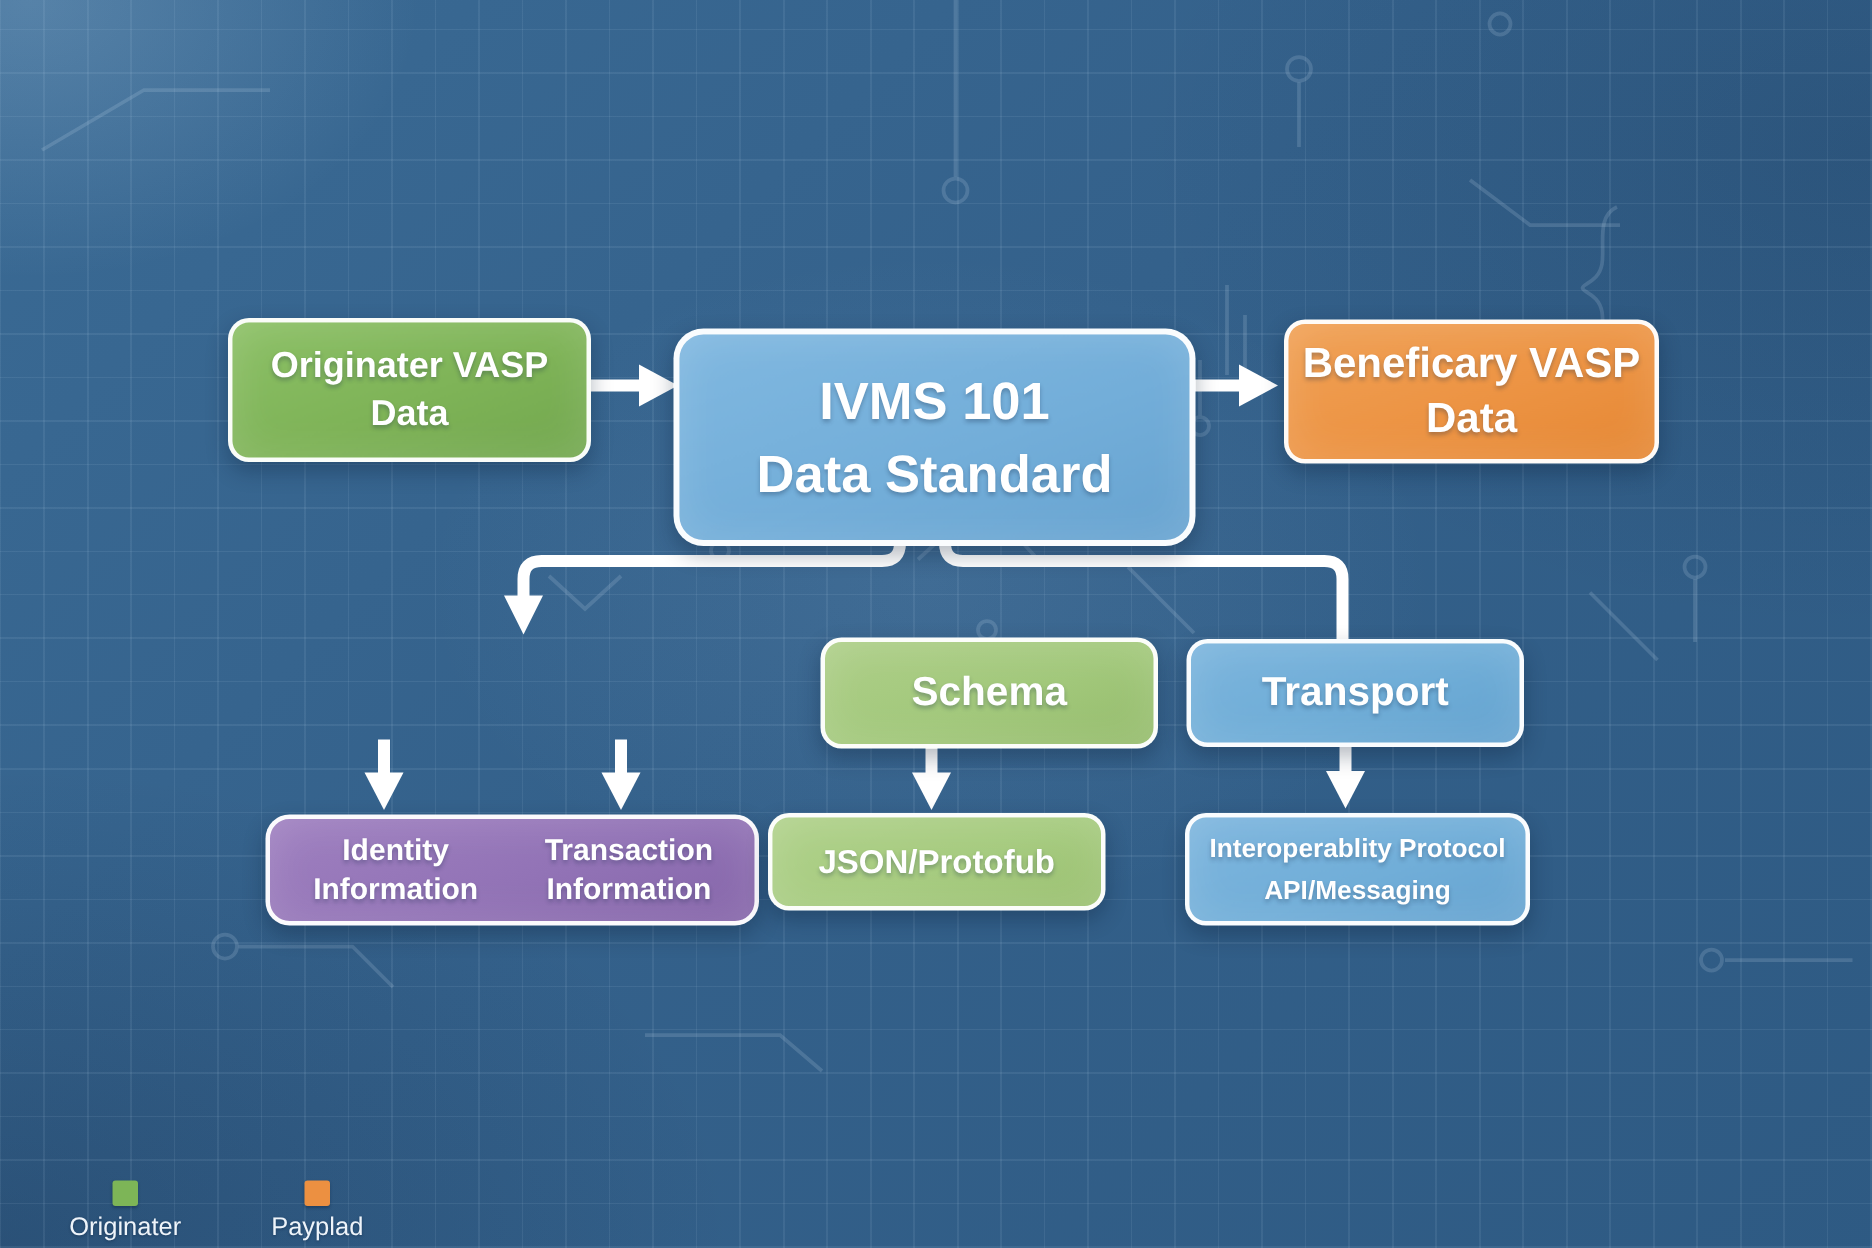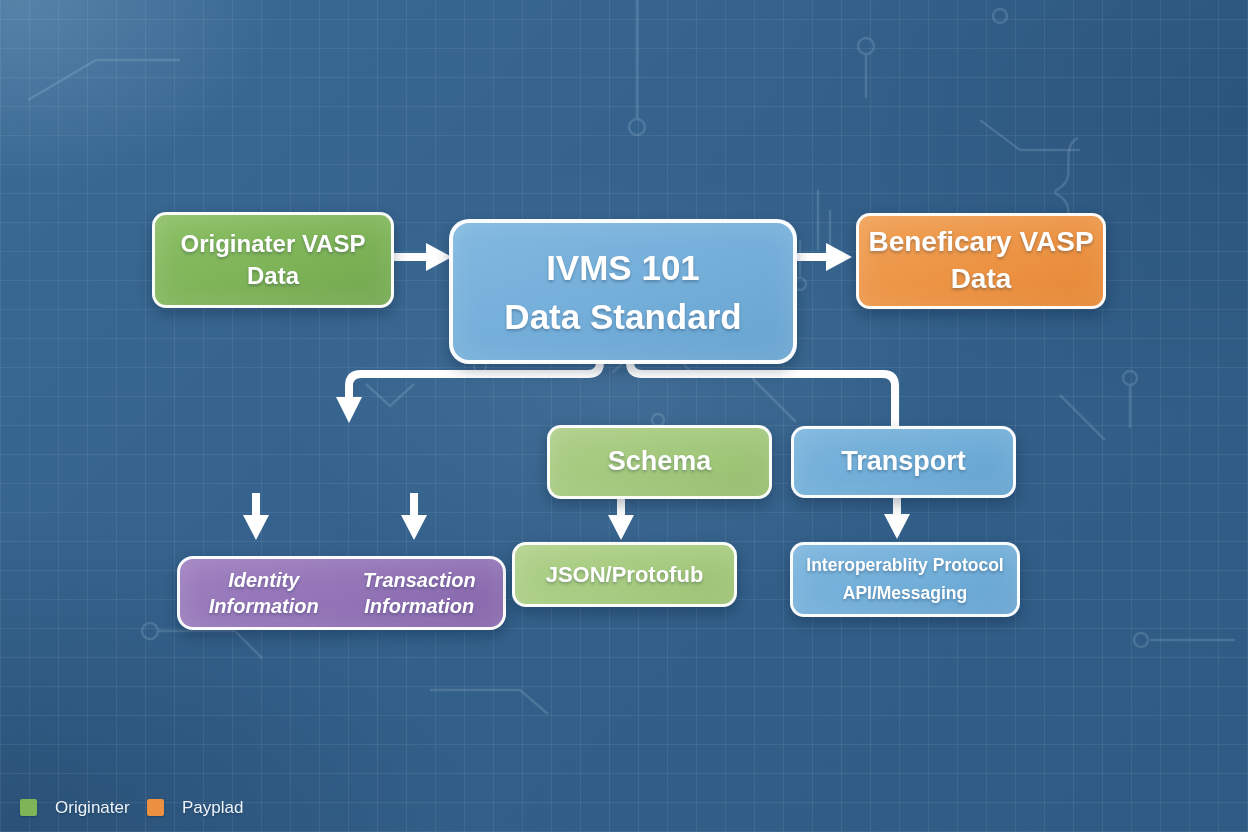--- a/index.html
+++ b/index.html
@@ -37,33 +37,33 @@
     border-width:4px; border-radius:20px; line-height:1.4;
     background:linear-gradient(160deg,#80b8e0 0%,#73aed9 55%,#67a3d0 100%);margin-top:35px; }
   .n-beneficiary { left:856px; top:213px; width:244px; height:90px; font-size:28px;
     background:linear-gradient(160deg,#f0a156 0%,#ec9343 55%,#e58733 100%); }
   .n-payload { left:228px; top:425px; width:220px; height:68px; font-size:27px; font-weight:700;
     background:linear-gradient(160deg,#9d7dbf 0%,#9170b4 55%,#8462a8 100%); }
   .n-schema { left:512px; top:425px; width:219px; height:68px; font-size:27px; font-weight:700;
     background:linear-gradient(160deg,#aecf89 0%,#a2c87b 55%,#95bc6c 100%);margin-left:35px; }
   .n-transport { left:791px; top:426px; width:219px; height:66px; font-size:27px; font-weight:700;
     background:linear-gradient(160deg,#7cb5dd 0%,#6fadd7 55%,#63a2cf 100%);text-align:center; }
-  .n-payload-children { left:177px; top:556px; width:311px; height:68px; font-size:20px;
+  .n-payload-children { left:177px; top:543px; width:311px; height:68px; font-size:20px;
     border-radius:16px; padding:0 6px; justify-content:space-between;
-    background:linear-gradient(160deg,#9f80c0 0%,#9273b6 55%,#8565a9 100%);font-style:italic; }
+    background:linear-gradient(160deg,#9f80c0 0%,#9273b6 55%,#8565a9 100%); }
   .n-payload-children .half { flex:1 1 50%; text-align:center; white-space:pre-line; }
   .n-json { left:512px; top:542px; width:219px; height:59px; font-size:22px;
     background:linear-gradient(160deg,#b1d28c 0%,#a6cb7f 55%,#9ac070 100%); }
   .n-interop { left:790px; top:542px; width:224px; height:69px; font-size:17.5px; line-height:1.55;
     background:linear-gradient(160deg,#7eb6de 0%,#71aed8 55%,#65a3d0 100%); }
 
   .legend { position:absolute; left:20px; bottom:13px; z-index:3; color:#eef4fa;
     font-size:17px; text-shadow:0 1px 2px rgba(10,25,50,0.4); }
   .legend-row { display:flex; align-items:center; height:23px; }
-  .legend-cell { display:flex; align-items:center; gap:18px; }
+  .legend-cell { display:flex; align-items:center; gap:4px;flex-direction:column; }
   .cell-1 { width:127px; } .cell-2 { width:129px; }
   .swatch { width:17px; height:17px; border-radius:2px; flex:0 0 auto;
     box-shadow:0 1px 2px rgba(10,25,50,0.35); }
 </style>
 </head>
 <body>
 
 <div class="stage">
 
   <svg class="circuits" width="1248" height="832" viewBox="0 0 1248 832">

